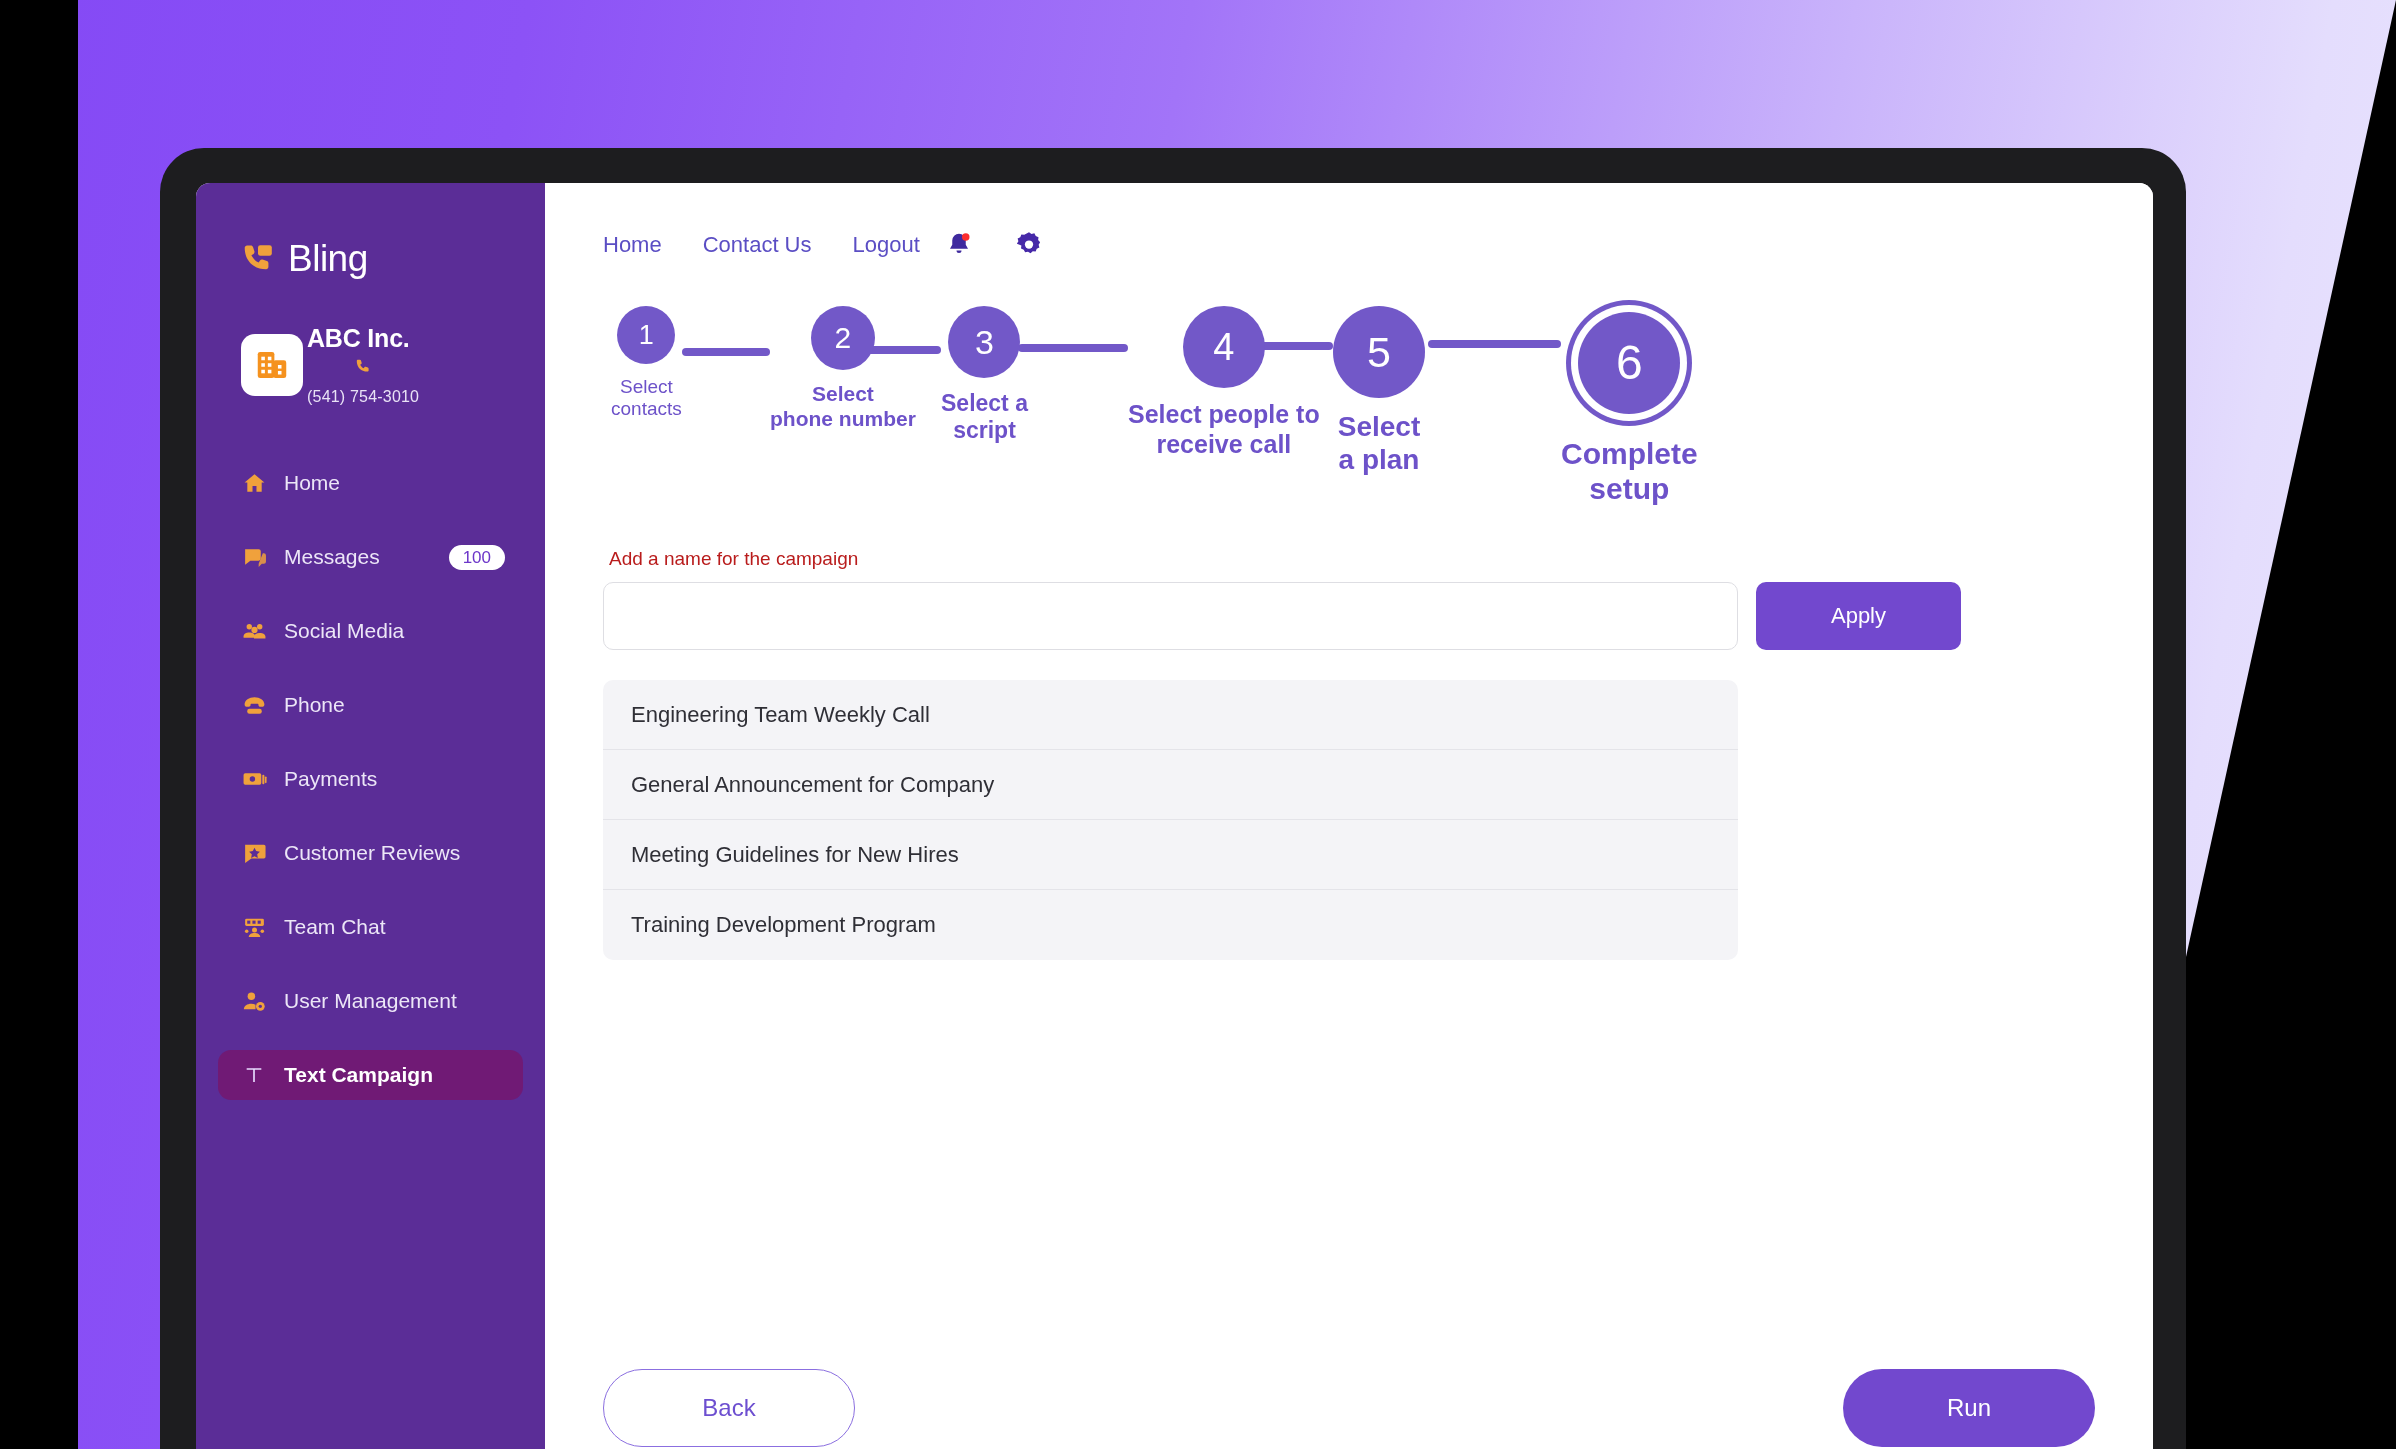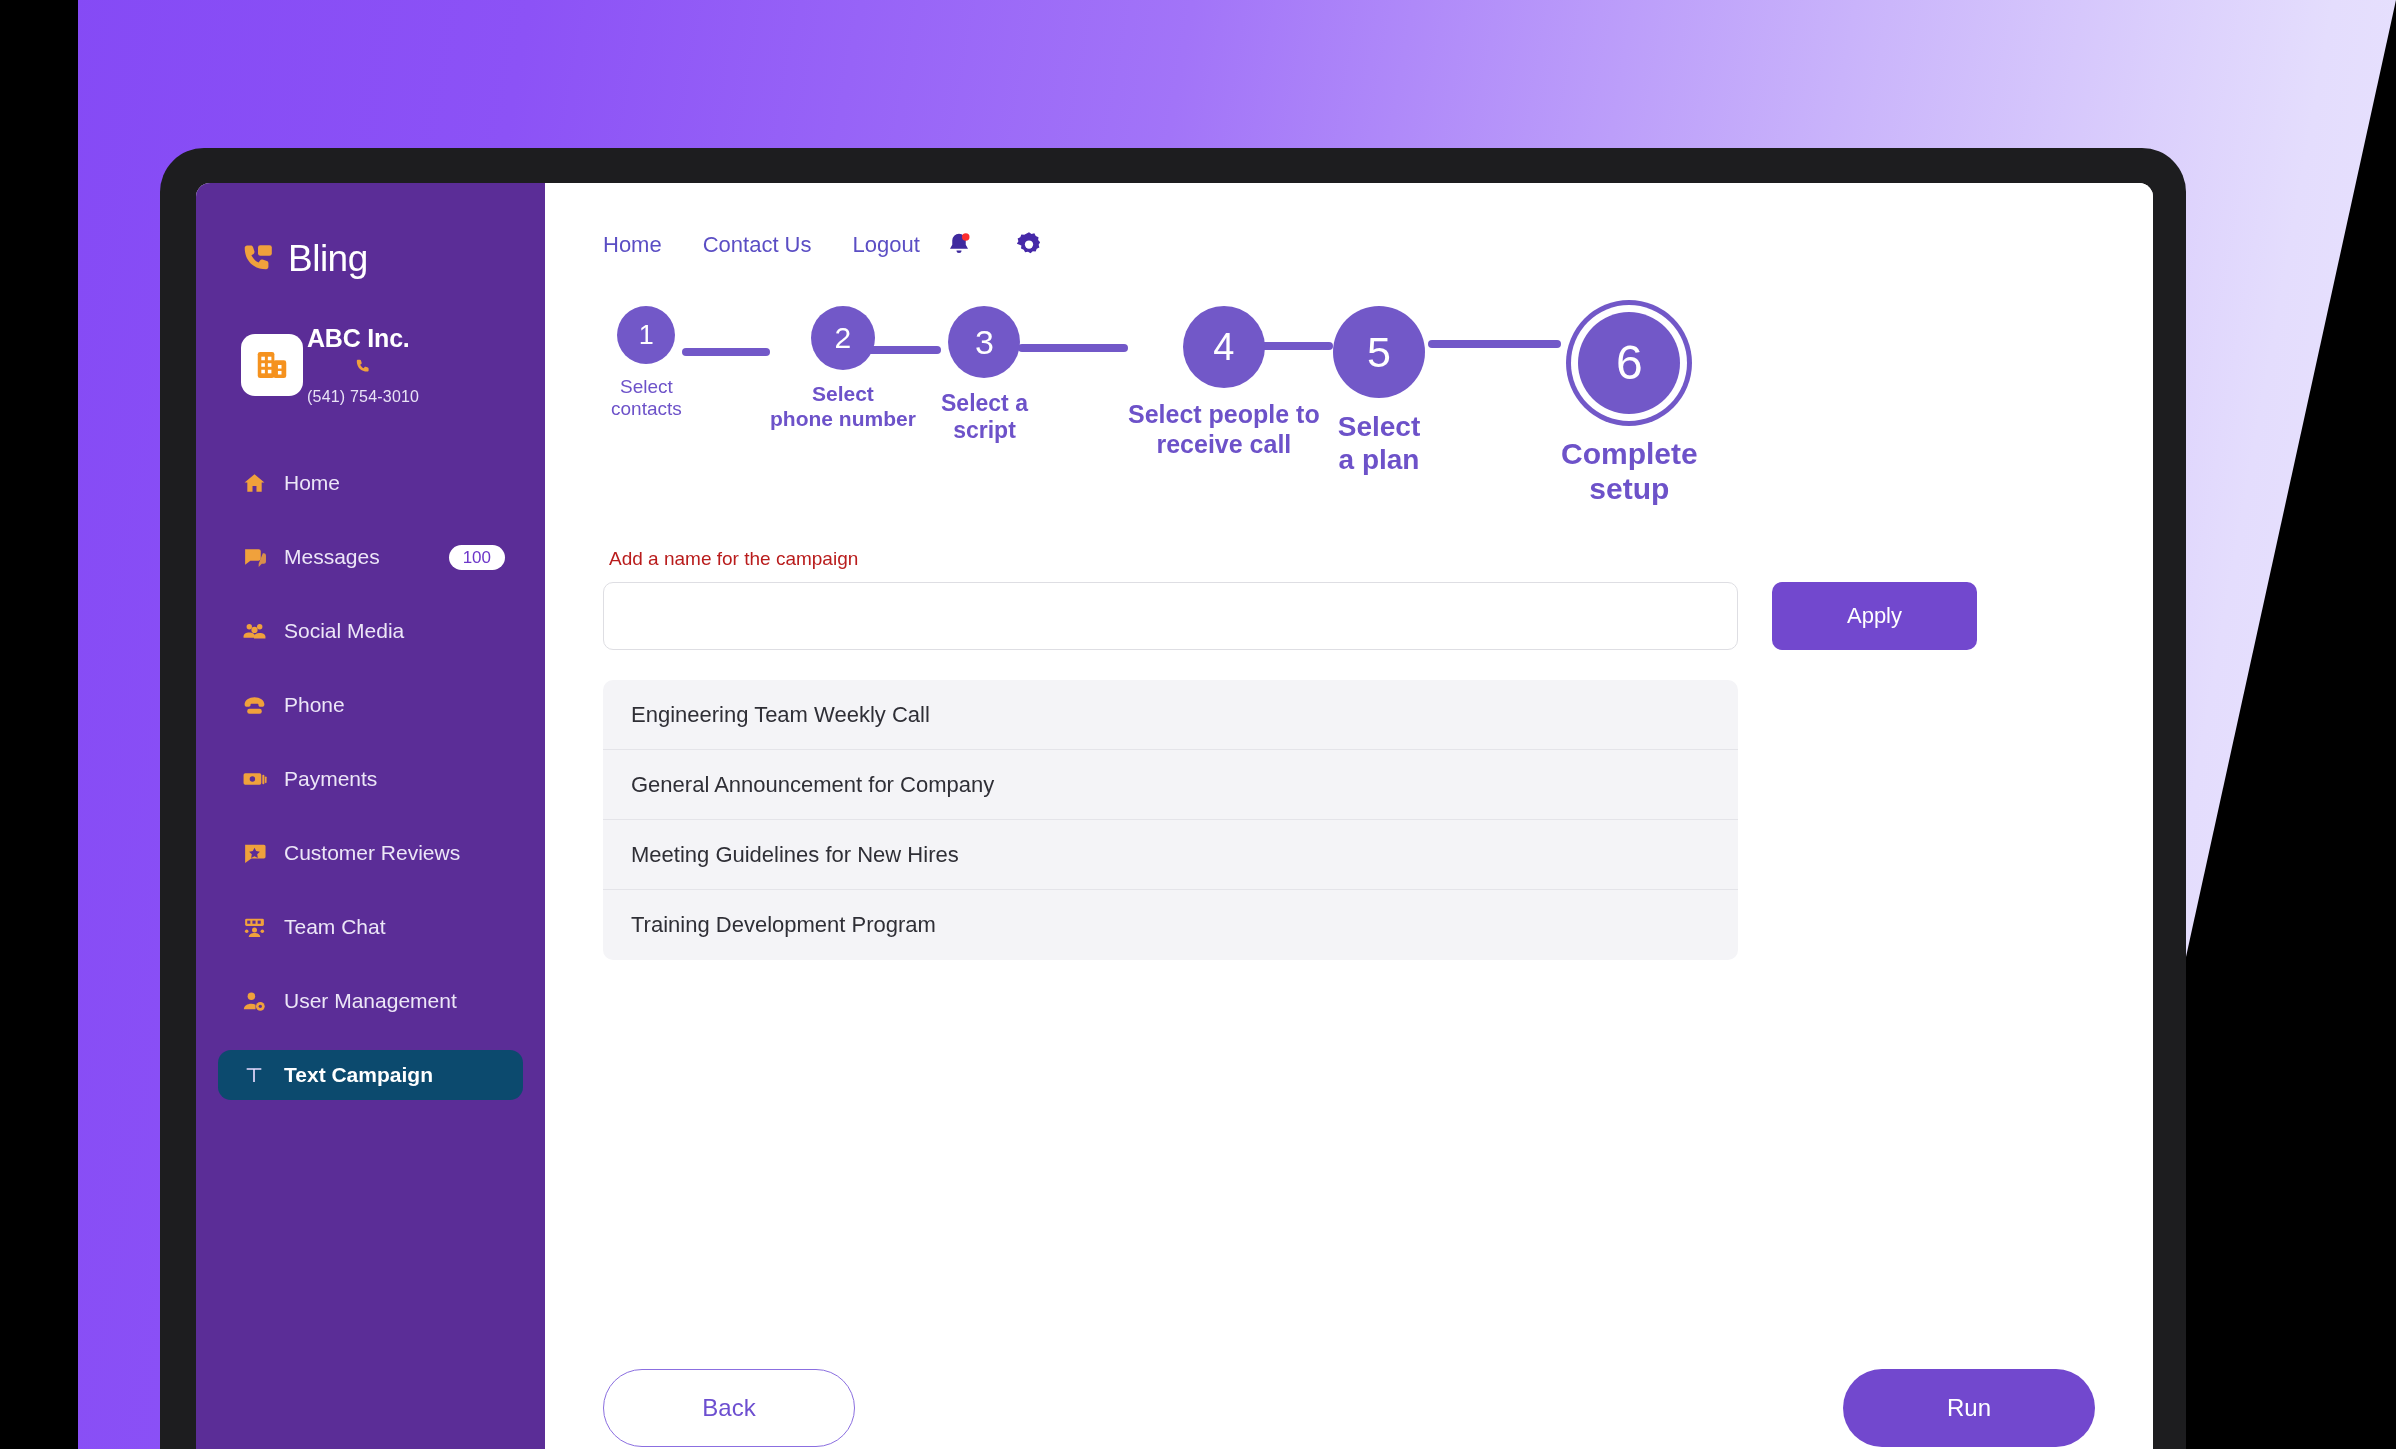--- a/index.html
+++ b/index.html
@@ -118,21 +118,21 @@
     position: relative;
   }
   .nav-item .nav-label {
     color: #ece6f7;
     font-size: 21px;
     white-space: nowrap;
   }
   .nav-item .nav-ico { width: 26px; height: 26px; flex: 0 0 26px; display:flex; align-items:center; justify-content:center; }
 
   .nav-item.active {
-    background: #0c4a6e;
+    background: #701a75;
   }
   .nav-item.active .nav-label {
     color: #ffffff;
     font-weight: bold;
   }
 
   .badge {
     position: absolute;
     right: 18px;
     background: #ffffff;
@@ -225,21 +225,21 @@
   }
 
   
   .form-wrap { margin-top: 52px; }
   .field-label {
     font-size: 19px;
     color: #b91c1c;
     margin-left: 6px;
     margin-bottom: 12px;
   }
-  .field-row { display: flex; align-items: flex-start; gap: 34px; }
+  .field-row { display: flex; align-items: flex-start; gap: 18px; }
   .name-input {
     width: 1135px;
     height: 68px;
     border: 1px solid #dedee3;
     border-radius: 10px;
     background: #ffffff;
     font-size: 21px;
     color: #2c2c33;
     padding: 0 20px;
     outline: none;

